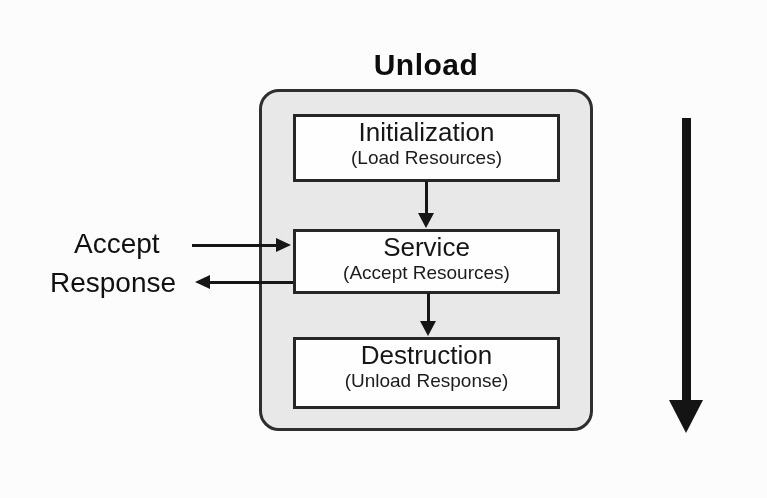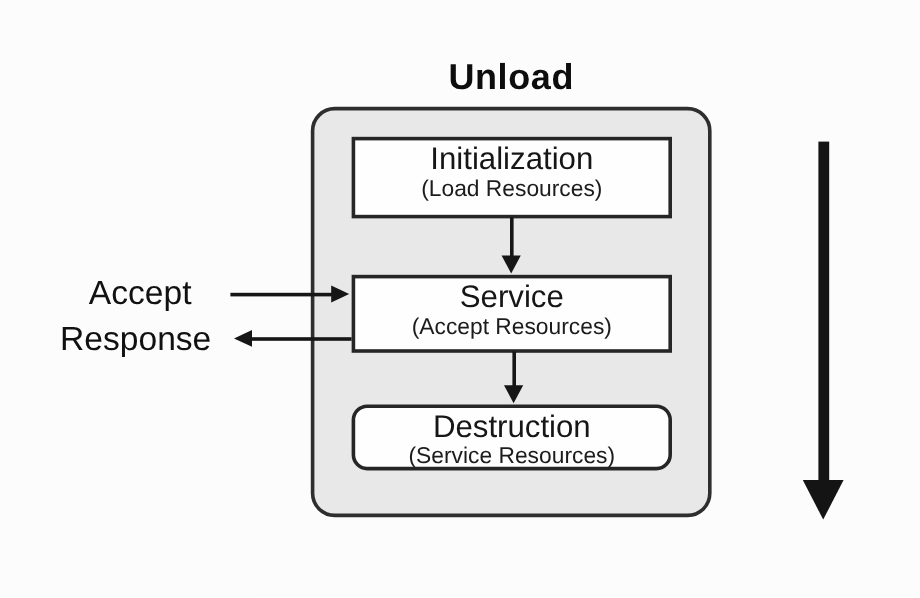--- a/index.html
+++ b/index.html
@@ -15,21 +15,21 @@
     position:absolute;left:259px;top:89px;width:334px;height:342px;
     box-sizing:border-box;border:3.5px solid #2e2e2e;border-radius:20px;
     background:#e8e8e8;
   }
   .stage{
     position:absolute;left:293px;width:267px;box-sizing:border-box;
     border:3px solid #262626;background:#fefefe;text-align:center;
   }
   .stage-init{top:114px;height:68px;}
   .stage-service{top:229px;height:65px;}
-  .stage-destruct{top:337px;height:55px;border-radius:13px;}
+  .stage-destruct{top:337px;height:72px;}
   .stage-name{font-size:26px;line-height:30px;margin-top:0;color:#161616;}
   .stage-sub{font-size:19px;line-height:22px;color:#1c1c1c;}
   .vline{position:absolute;width:3px;background:#161616;}
   .hline{position:absolute;height:3px;background:#161616;}
   .tri-down{
     position:absolute;width:0;height:0;
     border-left:8px solid transparent;border-right:8px solid transparent;
     border-top:15px solid #161616;
   }
   .tri-right{
@@ -71,21 +71,21 @@
     <div class="stage-sub">(Load Resources)</div>
   </div>
 
   <div class="stage stage-service">
     <div class="stage-name">Service</div>
     <div class="stage-sub">(Accept Resources)</div>
   </div>
 
   <div class="stage stage-destruct">
     <div class="stage-name">Destruction</div>
-    <div class="stage-sub">(Service Resources)</div>
+    <div class="stage-sub">(Unload Response)</div>
   </div>
 
   <div>
     <div class="vline" style="left:425px;top:181px;height:34px;"></div>
     <div class="tri-down" style="left:418px;top:213px;"></div>
   </div>
 
   <div>
     <div class="vline" style="left:427px;top:293px;height:30px;"></div>
     <div class="tri-down" style="left:420px;top:321px;"></div>

